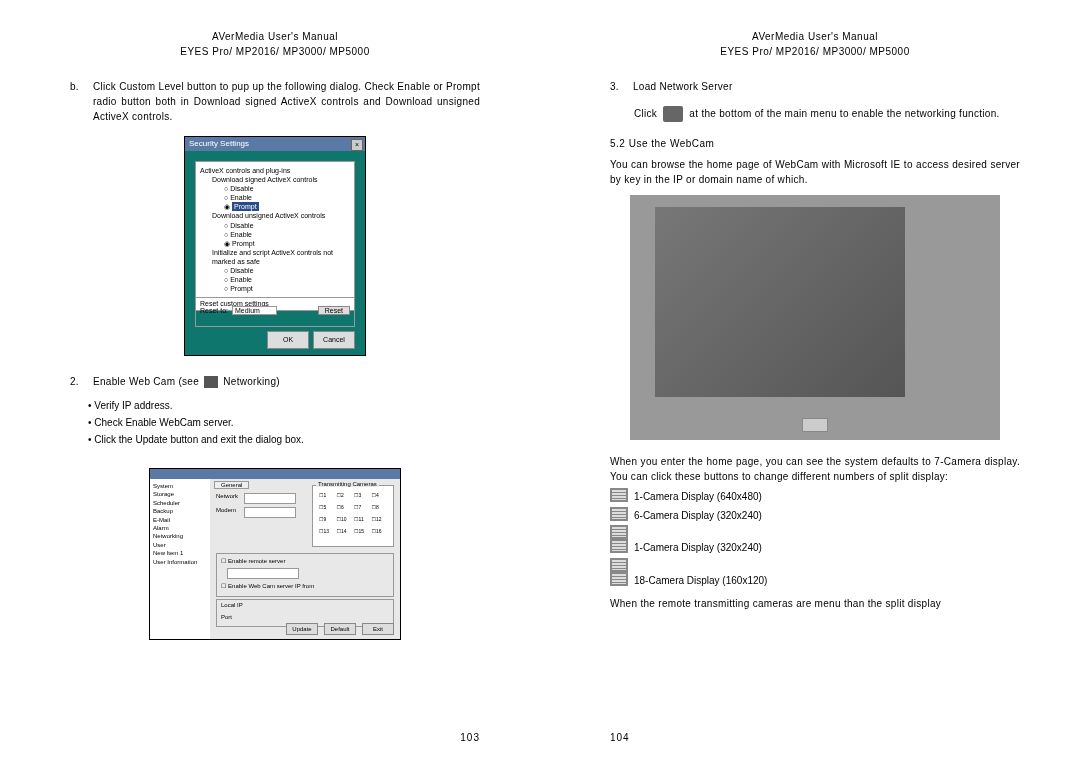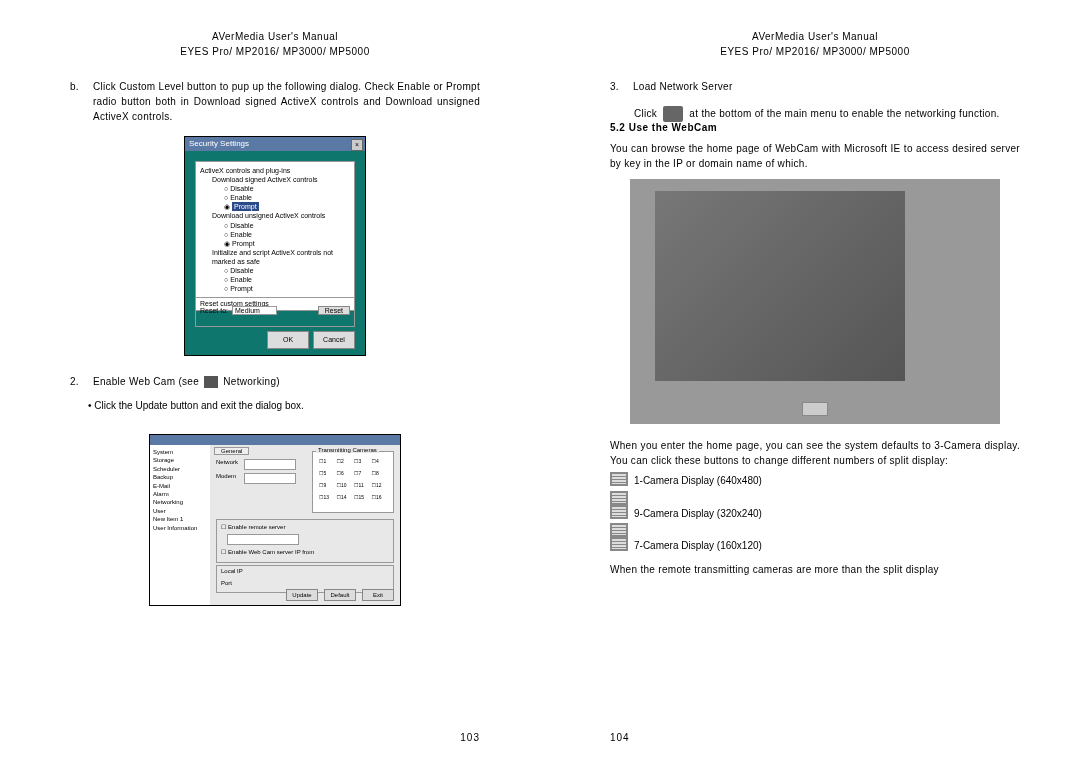--- a/index.html
+++ b/index.html
@@ -31,22 +31,22 @@
     letter-spacing: 0.3px;
     line-height: 1.5;
   }
   .hang {
     display: flex;
     gap: 14px;
     margin-bottom: 4px;
   }
   .hang .lbl { flex-shrink:0; }
   .section-heading {
-    font-weight: bold;
-    margin-top: 0;
+    font-weight: normal;
+    margin-top: 16px;
     margin-bottom: 8px;
     letter-spacing: 0.5px;
   }
   .bullets {
     margin: 4px 0 12px 18px;
     line-height: 1.7;
   }
   .bullets div::before { content: "• "; }
   .fig {
     border: 1px solid #000;
@@ -163,20 +163,22 @@
   <div class="hang body-text" style="margin-top:10px">
     <span class="lbl">2.</span>
     <span>
       <span>Enable Web Cam (see</span>
       <span class="small-icon"></span>
       <span>Networking)</span>
     </span>
   </div>
 
   <div class="bullets">
+    <div>Verify IP address.</div>
+    <div>Check Enable WebCam server.</div>
     <div>Click the Update button and exit the dialog box.</div>
   </div>
 
   <div class="fig fig2">
     <div class="fig2-title"></div>
     <div class="fig2-tree">
       <div>System</div>
       <div>Storage</div>
       <div>Scheduler</div>
       <div>Backup</div>
@@ -251,39 +253,43 @@
   </div>
 
   <div class="section-heading">5.2 Use the WebCam</div>
   <div class="body-text">You can browse the home page of WebCam with Microsoft IE to access desired server by key in the IP or domain name of which.</div>
 
   <div class="webcam">
     <div class="webcam-inner"></div>
     <div class="webcam-btn"></div>
   </div>
 
-  <div class="body-text">When you enter the home page, you can see the system defaults to 3-Camera display.  You can click these buttons to change different numbers of split display:</div>
+  <div class="body-text">When you enter the home page, you can see the system defaults to 7-Camera display.  You can click these buttons to change different numbers of split display:</div>
 
   <div class="display-list">
     <div class="row">
         <span class="grid-icon"></span>
         <span>1-Camera Display (640x480)</span>
       </div>
     <div class="row">
         <span class="grid-icon"></span>
-      </div>
-    <div class="row">
-        <span class="grid-icon"></span>
-        <span>9-Camera Display (320x240)</span>
-      </div>
-    <div class="row">
-        <span class="grid-icon"></span>
-      </div>
-    <div class="row">
-        <span class="grid-icon"></span>
-        <span>7-Camera Display (160x120)</span>
-      </div>
-  </div>
-
-  <div class="body-text" style="margin-top:6px;">When the remote transmitting cameras are more than the split display</div>
+        <span>6-Camera Display (320x240)</span>
+      </div>
+    <div class="row">
+        <span class="grid-icon"></span>
+      </div>
+    <div class="row">
+        <span class="grid-icon"></span>
+        <span>1-Camera Display (320x240)</span>
+      </div>
+    <div class="row">
+        <span class="grid-icon"></span>
+      </div>
+    <div class="row">
+        <span class="grid-icon"></span>
+        <span>18-Camera Display (160x120)</span>
+      </div>
+  </div>
+
+  <div class="body-text" style="margin-top:6px;">When the remote transmitting cameras are menu than the split display</div>
 
   <div class="pageno">104</div>
 </div>
 
 </body></html>

